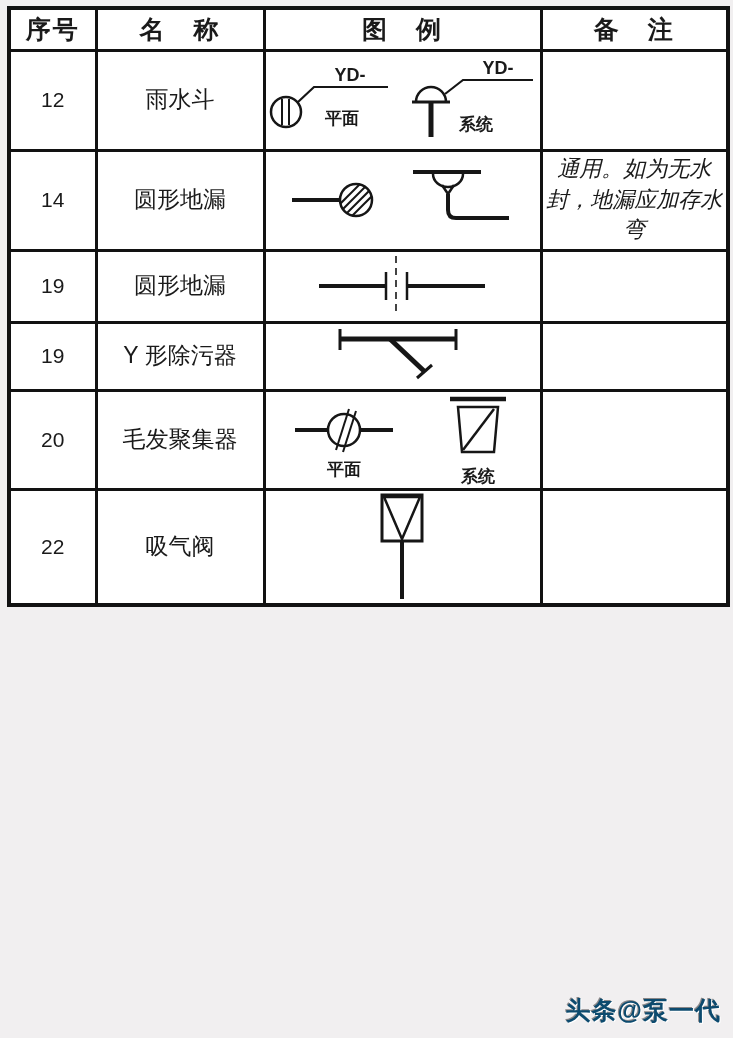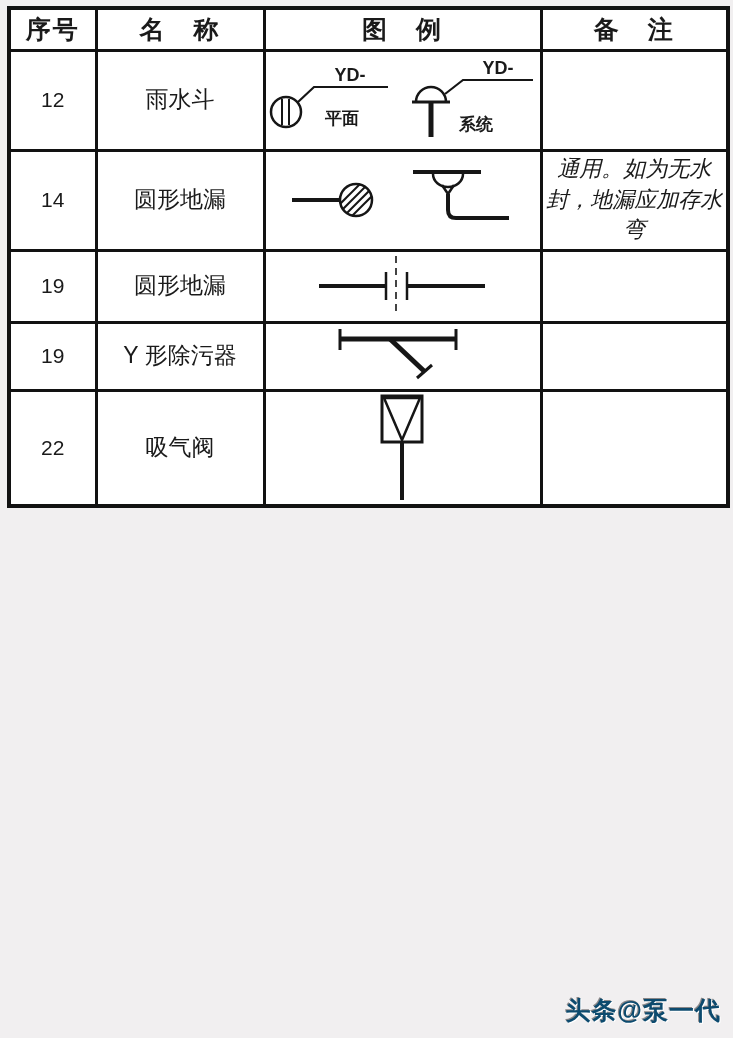--- a/index.html
+++ b/index.html
@@ -151,20 +151,42 @@
           <line class="ln" x1="12" y1="4" x2="12" y2="25" stroke-width="3"></line>
           <line class="ln" x1="128" y1="4" x2="128" y2="25" stroke-width="3"></line>
           <line class="ln" x1="62" y1="14" x2="96" y2="46" stroke-width="5"></line>
           <line class="ln" x1="89" y1="53" x2="104" y2="40" stroke-width="3"></line>
         </svg>
       </div>
     </td>
     <td class="c-remark"></td>
   </tr>
 
+  <tr style="height:98px">
+    <td class="c-no">20</td>
+    <td class="c-name"><span class="nm">毛发聚集器</span></td>
+    <td class="c-legend">
+      <div class="legend-wrap" style="gap:40px;">
+        <svg width="112" height="80" viewBox="0 0 112 80">
+          <line class="ln" x1="2" y1="30" x2="100" y2="30" stroke-width="4"></line>
+          <circle cx="51" cy="30" r="16" fill="#ffffff" stroke="#161616" stroke-width="2.5"></circle>
+          <line class="ln" x1="43" y1="50" x2="56" y2="9" stroke-width="2"></line>
+          <line class="ln" x1="50" y1="52" x2="63" y2="11" stroke-width="2"></line>
+          <text class="svg-cap" x="51" y="75" text-anchor="middle">平面</text>
+        </svg>
+        <svg width="68" height="96" viewBox="0 0 68 96">
+          <line class="ln" x1="5" y1="7" x2="61" y2="7" stroke-width="4.5"></line>
+          <polygon class="ln" points="13,15 53,15 49,60 17,60" stroke-width="2.5"></polygon>
+          <line class="ln" x1="18" y1="58" x2="49" y2="17" stroke-width="2.5"></line>
+          <text class="svg-cap" x="33" y="90" text-anchor="middle">系统</text>
+        </svg>
+      </div>
+    </td>
+    <td class="c-remark"></td>
+  </tr>
 
 
   <tr style="height:100px">
     <td class="c-no">22</td>
     <td class="c-name"><span class="nm">吸气阀</span></td>
     <td class="c-legend">
       <div class="legend-wrap">
         <svg width="60" height="112" viewBox="0 0 60 112">
           <rect class="ln" x="9" y="4" width="40" height="46" stroke-width="3"></rect>
           <polygon class="ln" points="11,6 47,6 29,48" stroke-width="2.5"></polygon>

